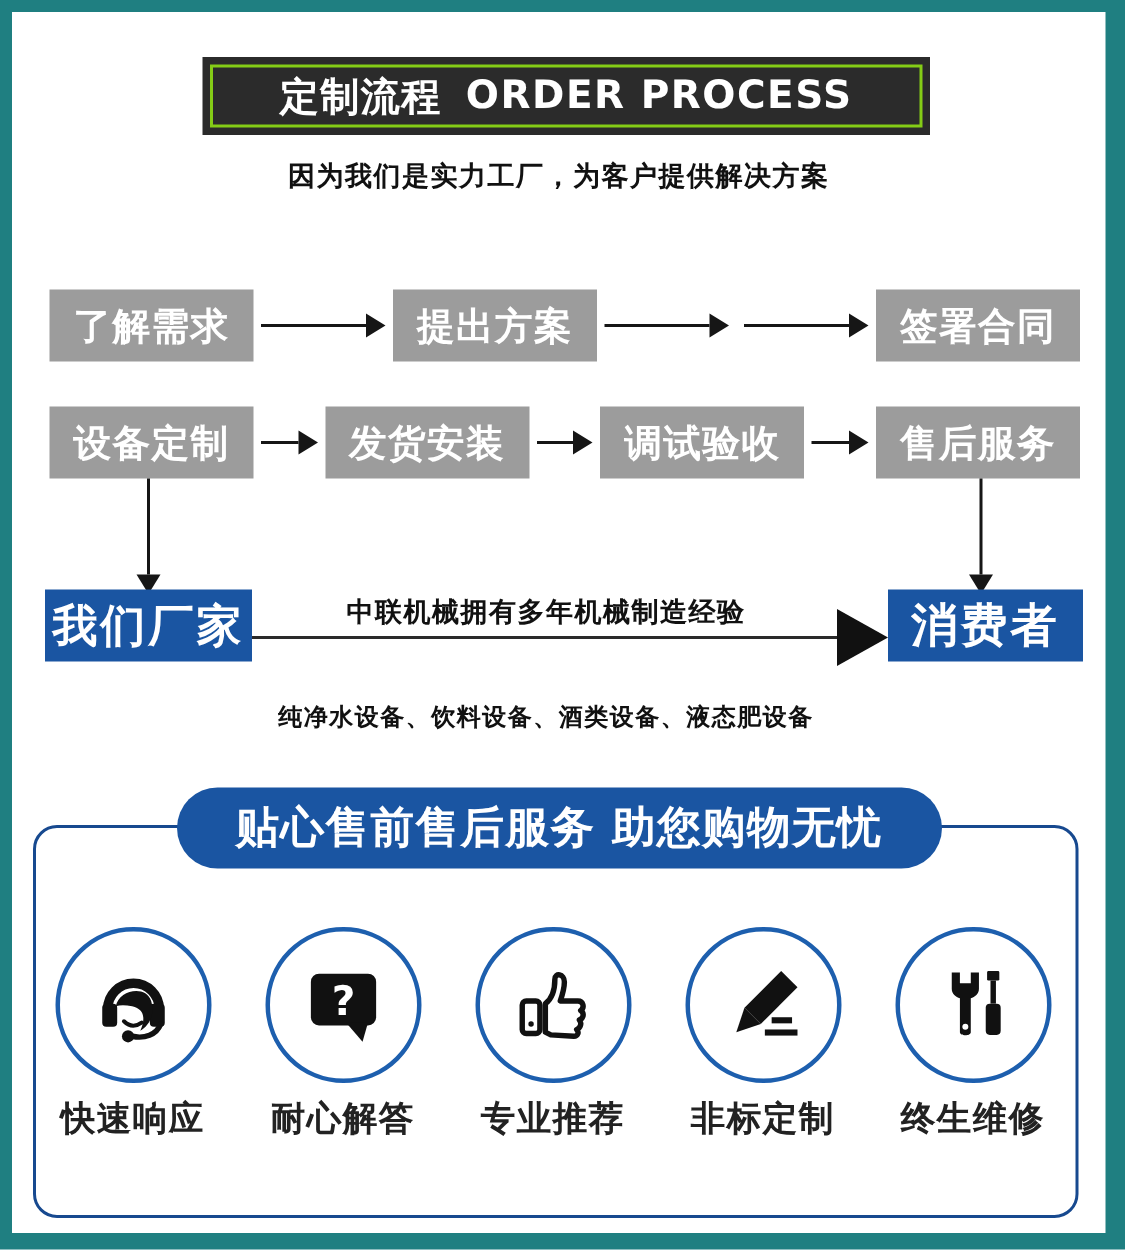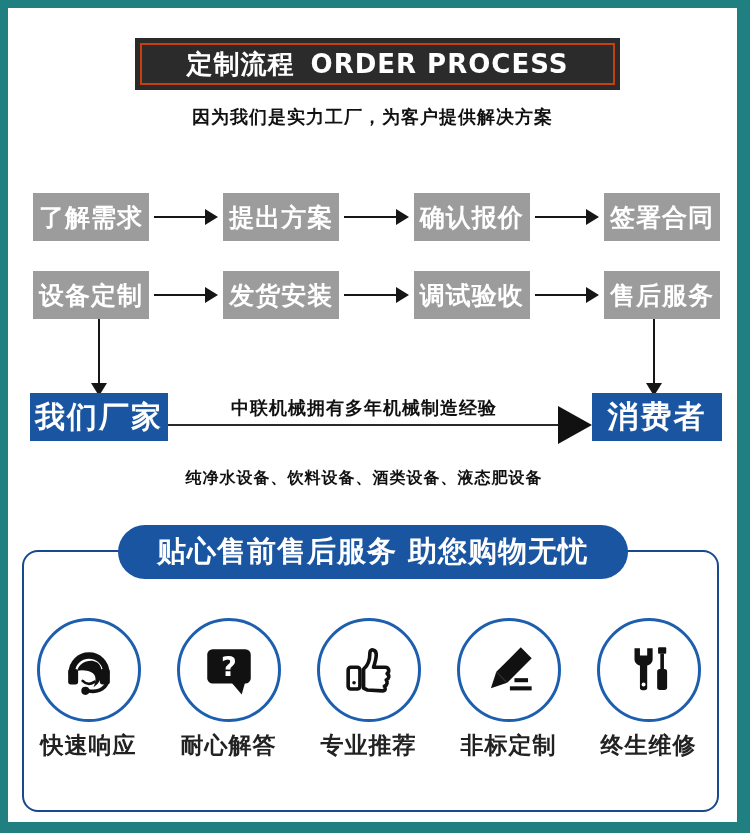--- a/index.html
+++ b/index.html
@@ -2,31 +2,31 @@
 <html><head>
 <meta charset="utf-8">
 <style>
   html,body{margin:0;padding:0;}
   .page{position:relative;width:750px;height:833px;background:#1f7f81;overflow:hidden;
         font-family:"DejaVu Sans","Liberation Sans",sans-serif;}
   .content{position:absolute;left:8px;top:8px;right:13px;bottom:11px;background:#ffffff;}
 
   
   .banner{position:absolute;left:127px;top:30px;width:485px;height:52px;background:#2b2b2b;}
-  .banner-inner{position:absolute;inset:5px;border:2px solid #c2410c;display:flex;
+  .banner-inner{position:absolute;inset:5px;border:2px solid #84cc16;display:flex;
                 align-items:center;justify-content:center;gap:16px;color:#fff;
                 font-size:26px;font-weight:700;letter-spacing:1px;}
   .subtitle{position:absolute;top:97px;left:0;width:100%;text-align:center;color:#111;
             font-size:18px;font-weight:700;letter-spacing:1px;}
 
   
   .flow-row{position:absolute;left:25px;width:687px;display:flex;align-items:center;}
   .flow-row.r1{top:185px;}
   .flow-row.r2{top:263px;}
-  .fbox{width:116px;height:48px;background:#9c9c9c;color:#fff;font-size:25px;font-weight:700;
+  .fbox{width:136px;height:48px;background:#9c9c9c;color:#fff;font-size:25px;font-weight:700;
         letter-spacing:1px;display:flex;align-items:center;justify-content:center;flex:none;}
   .harrow{flex:1;display:flex;align-items:center;padding:0 5px;}
   .harrow .hline{flex:1;height:2px;background:#161616;}
   .harrow .htri{width:0;height:0;border-left:13px solid #161616;border-top:8px solid transparent;
                 border-bottom:8px solid transparent;}
 
   .varrow{position:absolute;width:2px;height:64px;top:311px;background:#161616;}
   .varrow::after{content:'';position:absolute;left:-7px;bottom:-13px;width:0;height:0;
                  border-top:13px solid #161616;border-left:8px solid transparent;
                  border-right:8px solid transparent;}
@@ -81,21 +81,20 @@
       <div class="fbox">了解需求</div>
       <div class="harrow">
           <span class="hline"></span>
           <span class="htri"></span>
         </div>
       <div class="fbox">提出方案</div>
       <div class="harrow">
           <span class="hline"></span>
           <span class="htri"></span>
         </div>
-      <div class="fbox">确认报价</div>
       <div class="harrow">
           <span class="hline"></span>
           <span class="htri"></span>
         </div>
       <div class="fbox">签署合同</div>
     </div>
 
     <div class="flow-row r2">
       <div class="fbox">设备定制</div>
       <div class="harrow">

